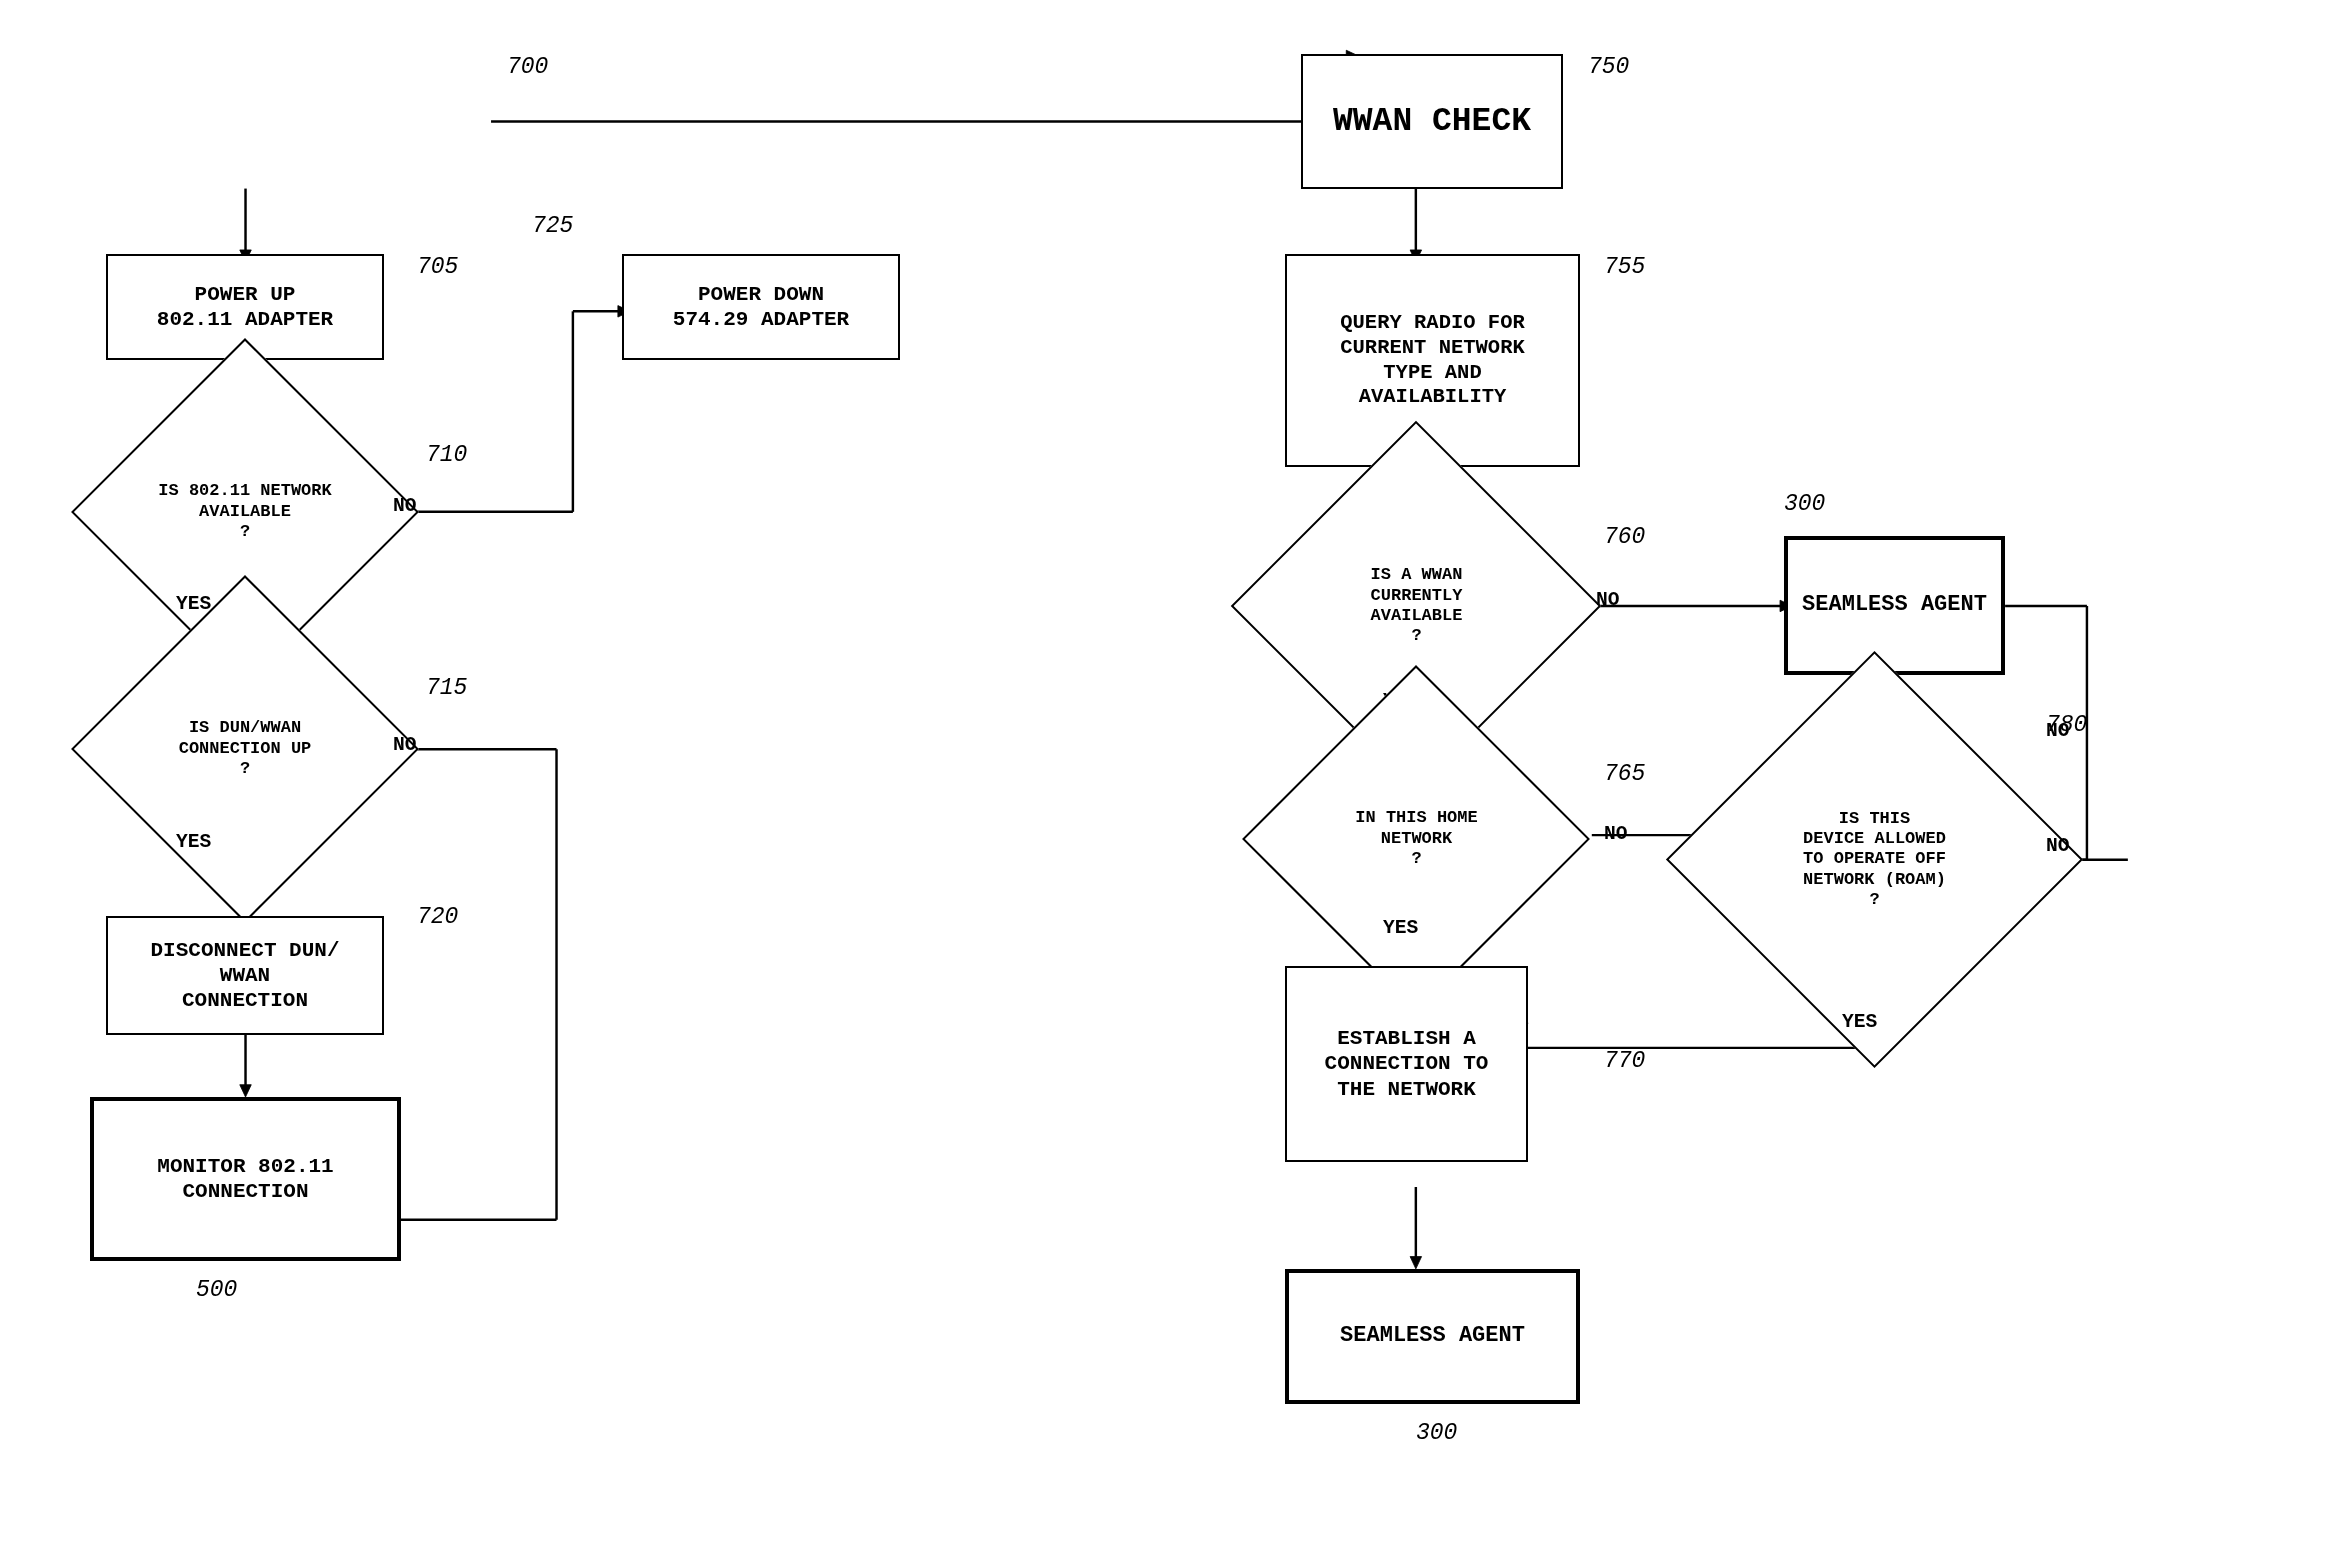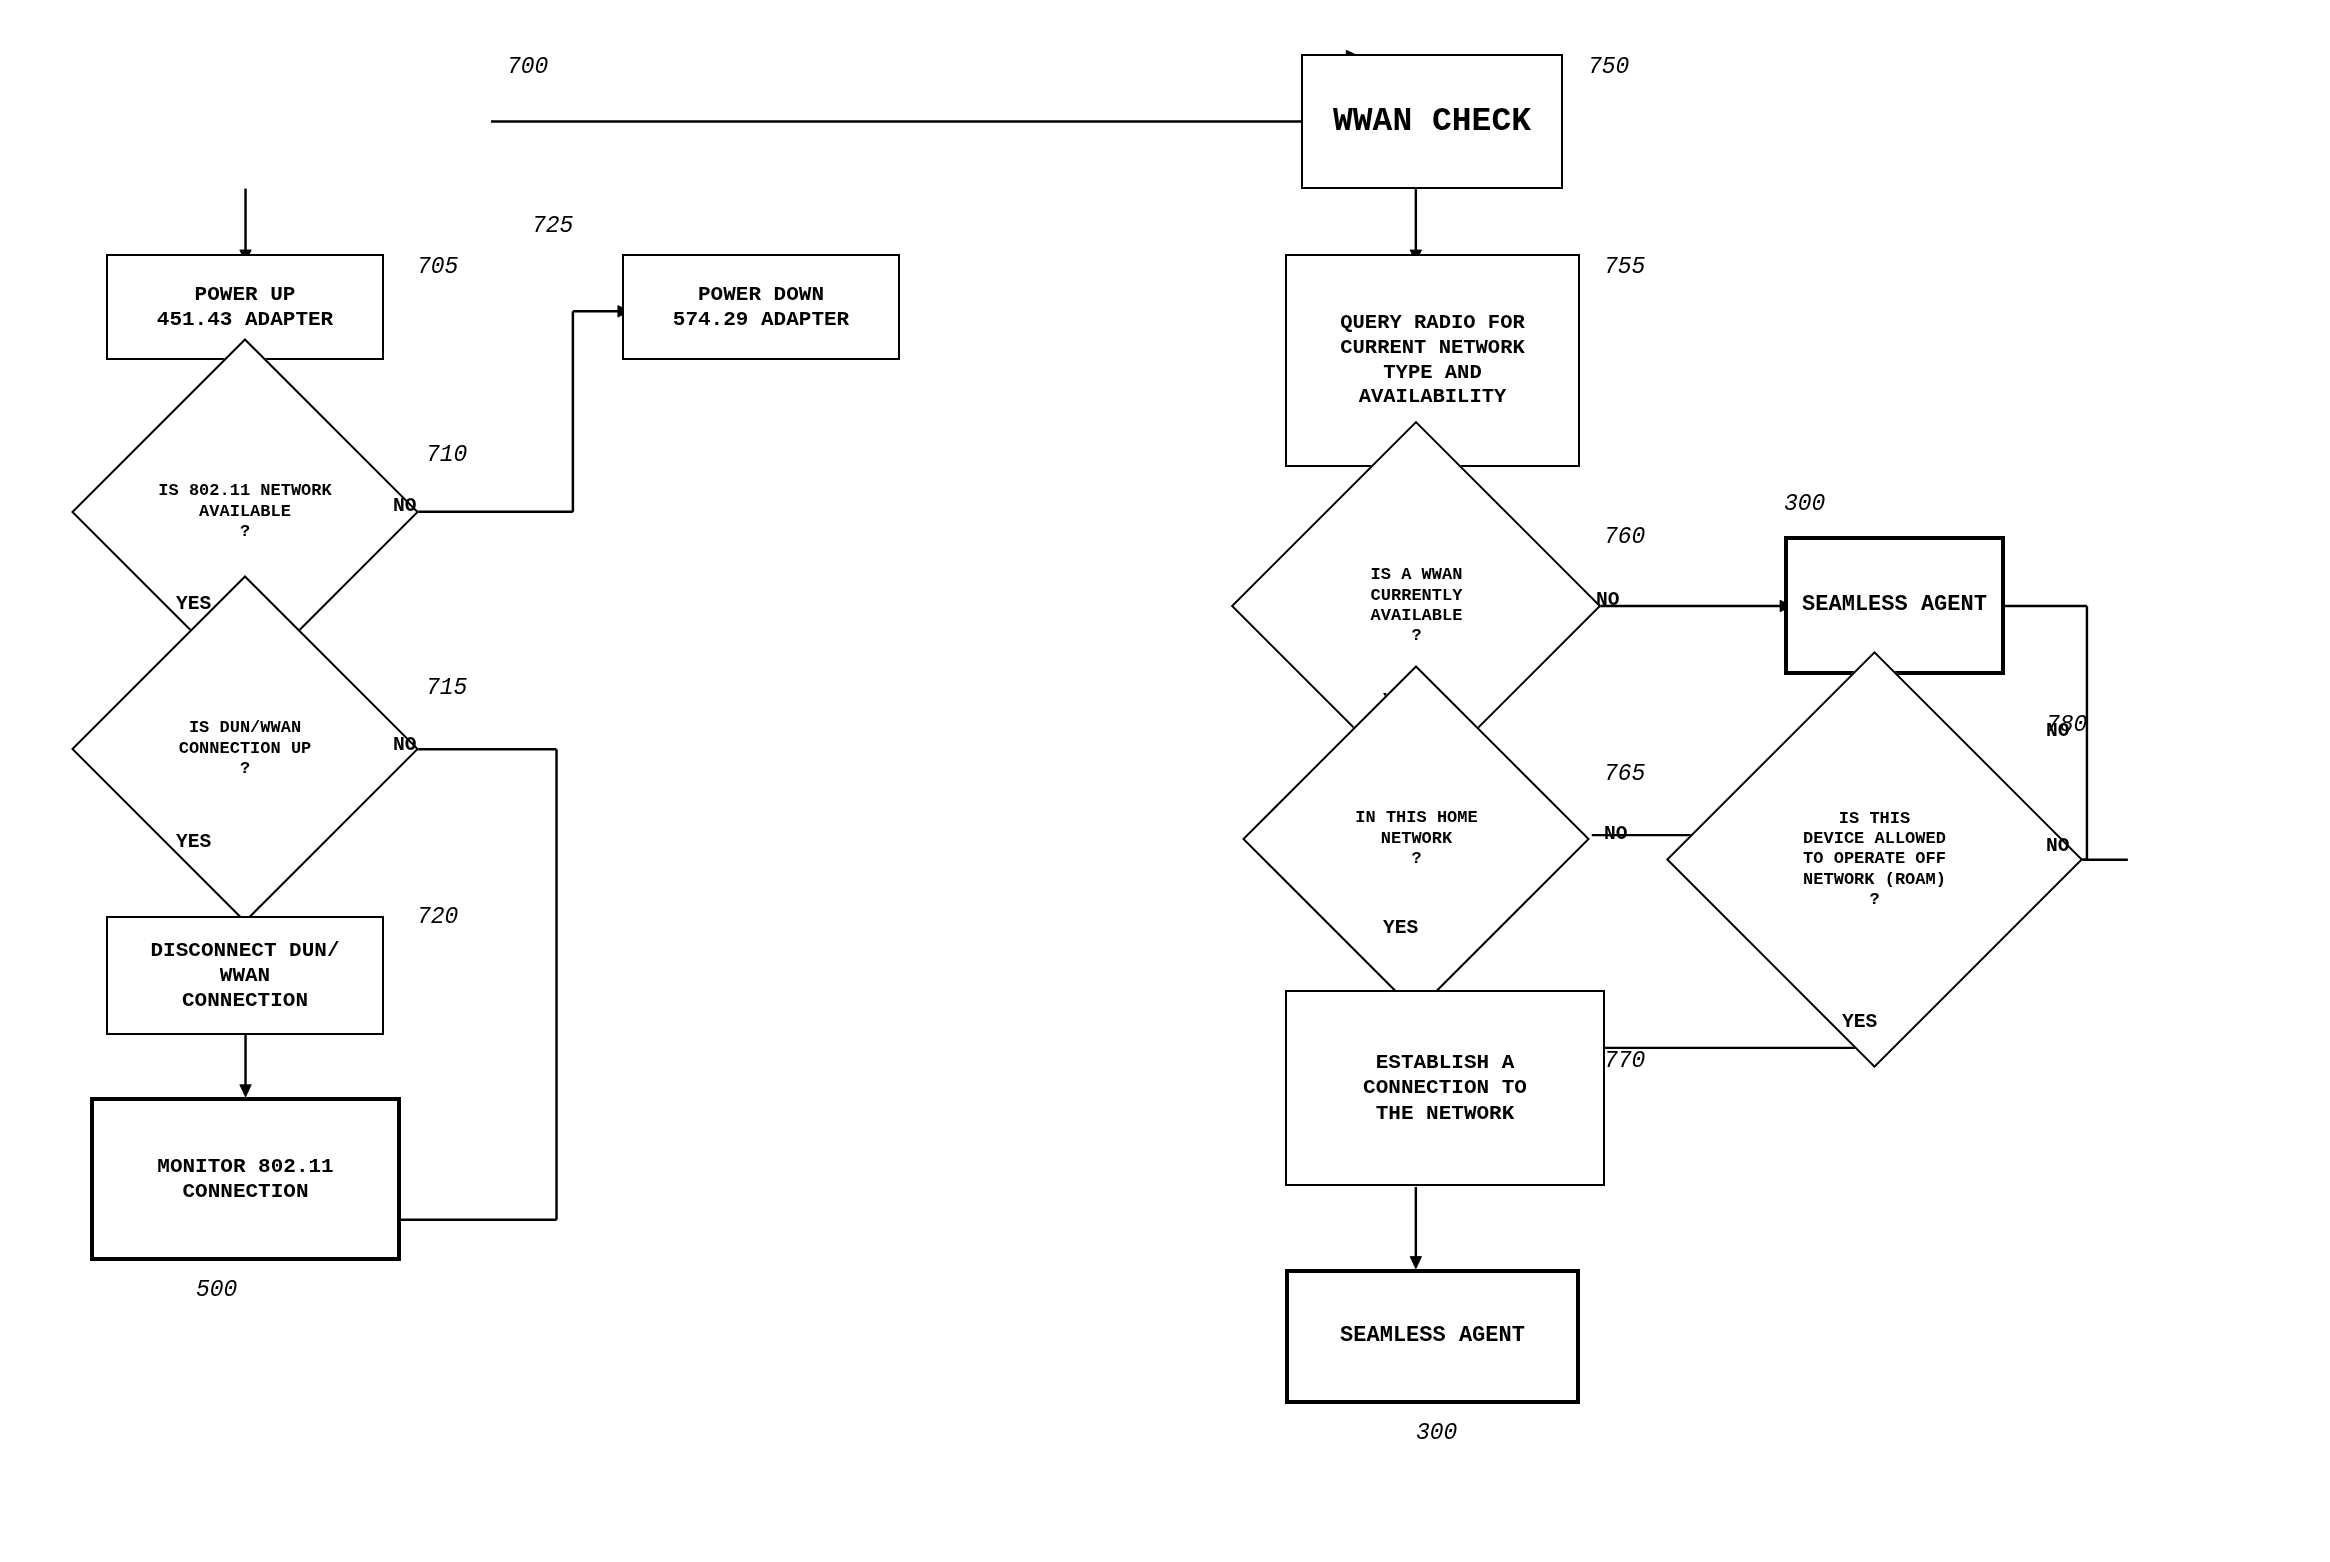--- a/index.html
+++ b/index.html
@@ -154,21 +154,21 @@
     <line x1="600" y1="148" x2="1600" y2="148"></line>
     <line x1="1600" y1="148" x2="1600" y2="68"></line>
     <line x1="1600" y1="68" x2="1650" y2="68"></line>
     <polygon points="1645,61 1660,68 1645,75"></polygon>
   </svg>
 
   <span class="label" style="left:507px; top:54px;">700</span>
 
   <div class="box" style="left:106px; top:254px; width:278px; height:106px; font-size:21px;">
     <span style="white-space:pre-line;">POWER UP
-451.43 ADAPTER</span>
+802.11 ADAPTER</span>
   </div>
   <span class="label" style="left:417px; top:254px;">705</span>
 
   <div class="diamond" style="left:65px; top:434px; width:360px; height:156px;">
     <div class="diamond-inner" style="width:246px; height:246px; left:57px; top:-45px;"></div>
     <span class="diamond-text" style="font-size:17px; white-space:pre-line; padding:0 49px;">IS 802.11 NETWORK
 AVAILABLE
 ?</span>
   </div>
   <span class="label" style="left:426px; top:442px;">710</span>
@@ -251,21 +251,21 @@
 DEVICE ALLOWED
 TO OPERATE OFF
 NETWORK (ROAM)
 ?</span>
   </div>
   <span class="label" style="left:2046px; top:712px;">780</span>
   <span class="arrow-label" style="left:1842px; top:1011px;">YES</span>
   <span class="arrow-label" style="left:2046px; top:835px;">NO</span>
   <span class="arrow-label" style="left:2046px; top:720px;">NO</span>
 
-  <div class="box" style="left:1285px; top:990px; width:320px; height:196px; font-size:21px;">
+  <div class="box" style="left:1285px; top:966px; width:243px; height:196px; font-size:21px;">
     <span style="white-space:pre-line;">ESTABLISH A
 CONNECTION TO
 THE NETWORK</span>
   </div>
   <span class="label" style="left:1604px; top:1048px;">770</span>
 
   <div class="box thick" style="left:1285px; top:1269px; width:295px; height:135px; font-size:22px;">
     <span style="white-space:pre-line;">SEAMLESS AGENT</span>
   </div>
   <span class="label" style="left:1416px; top:1420px;">300</span>

